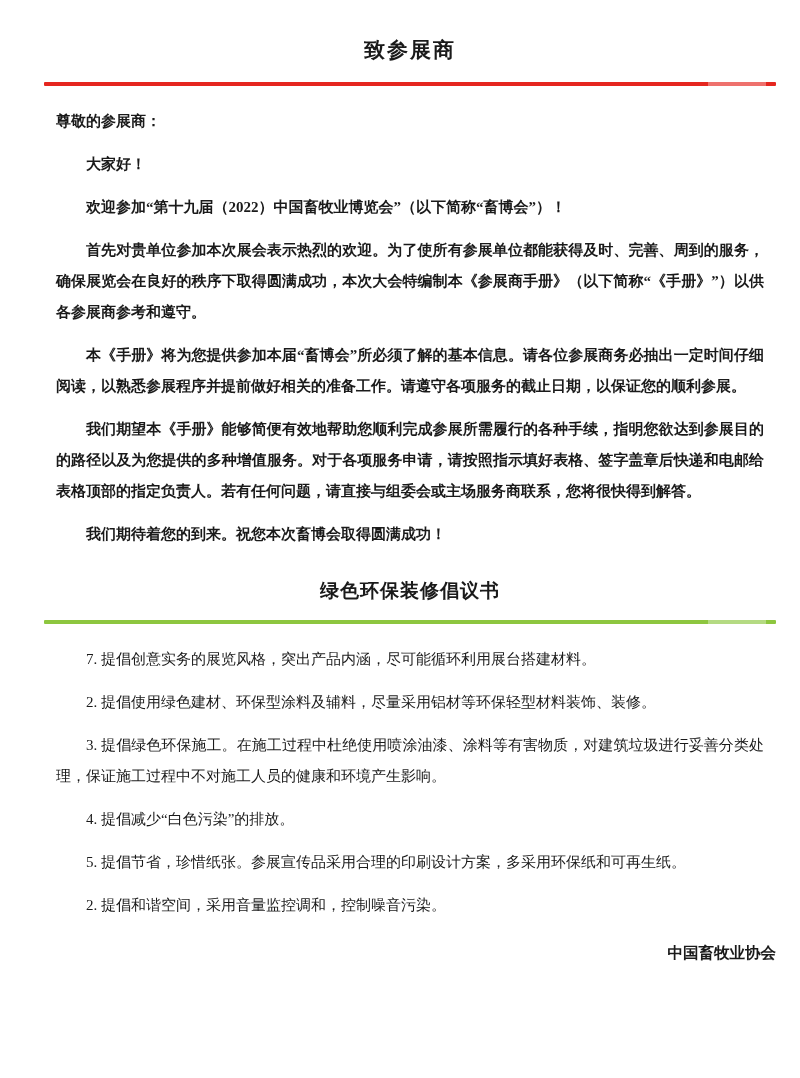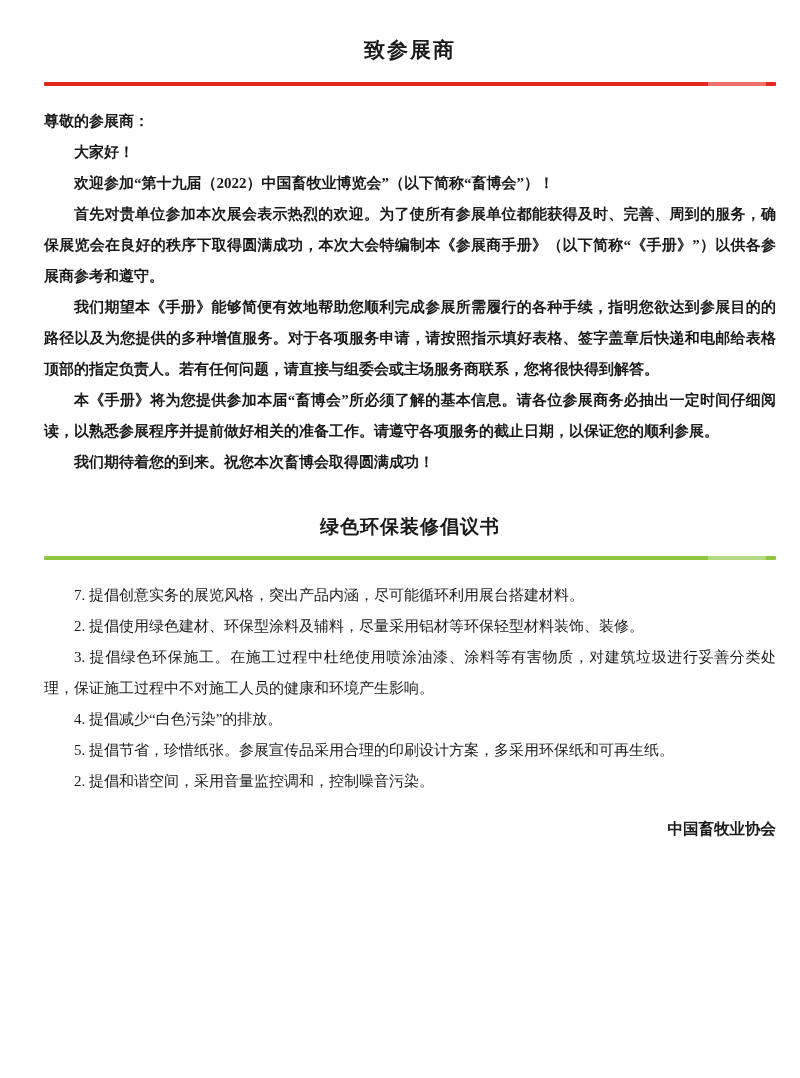--- a/index.html
+++ b/index.html
@@ -19,21 +19,21 @@
     color: #1a1a1a;
   }
   h1.doc-title {
     margin: 6px 0 18px 0;
     text-align: center;
     font-size: 21px;
     font-weight: 700;
     letter-spacing: 2px;
   }
   h2.doc-title {
-    margin: 36px 0 0 0;
+    margin: 28px 0 0 0;
     text-align: center;
     font-size: 19px;
     font-weight: 700;
     letter-spacing: 1px;
   }
   .rule {
     position: relative;
     height: 4px;
     border-radius: 1px;
   }
@@ -43,21 +43,21 @@
     
     content: "";
     position: absolute;
     right: 10px;
     top: 0;
     width: 58px;
     height: 100%;
     background: rgba(255,255,255,0.35);
   }
   p.para {
-    margin: 0;
+    margin: 12px;
     font-size: 15px;
     line-height: 31px;
     text-align: justify;
     text-justify: inter-ideograph;
   }
   .indent { text-indent: 2em; }
   .bold { font-weight: 700; }
   .salutation {
     font-weight: 700;
     text-indent: 0;
@@ -84,23 +84,23 @@
     <p class="para salutation">尊敬的参展商：</p>
 
     <div>
 
         <p class="para indent bold">大家好！</p>
 
         <p class="para indent bold">欢迎参加“第十九届（2022）中国畜牧业博览会”（以下简称“畜博会”）！</p>
 
         <p class="para indent bold">首先对贵单位参加本次展会表示热烈的欢迎。为了使所有参展单位都能获得及时、完善、周到的服务，确保展览会在良好的秩序下取得圆满成功，本次大会特编制本《参展商手册》（以下简称“《手册》”）以供各参展商参考和遵守。</p>
 
+        <p class="para indent bold">本《手册》将为您提供参加本届“畜博会”所必须了解的基本信息。请各位参展商务必抽出一定时间仔细阅读，以熟悉参展程序并提前做好相关的准备工作。请遵守各项服务的截止日期，以保证您的顺利参展。</p>
+
         <p class="para indent bold">我们期望本《手册》能够简便有效地帮助您顺利完成参展所需履行的各种手续，指明您欲达到参展目的的路径以及为您提供的多种增值服务。对于各项服务申请，请按照指示填好表格、签字盖章后快递和电邮给表格顶部的指定负责人。若有任何问题，请直接与组委会或主场服务商联系，您将很快得到解答。</p>
-
-        <p class="para indent bold">本《手册》将为您提供参加本届“畜博会”所必须了解的基本信息。请各位参展商务必抽出一定时间仔细阅读，以熟悉参展程序并提前做好相关的准备工作。请遵守各项服务的截止日期，以保证您的顺利参展。</p>
 
         <p class="para indent bold">我们期待着您的到来。祝您本次畜博会取得圆满成功！</p>
       </div>
   </section>
 
   <section>
     <h2 class="doc-title">绿色环保装修倡议书</h2>
 
     <div class="rule rule-green" style="background: rgb(141, 198, 63);"></div>
 

